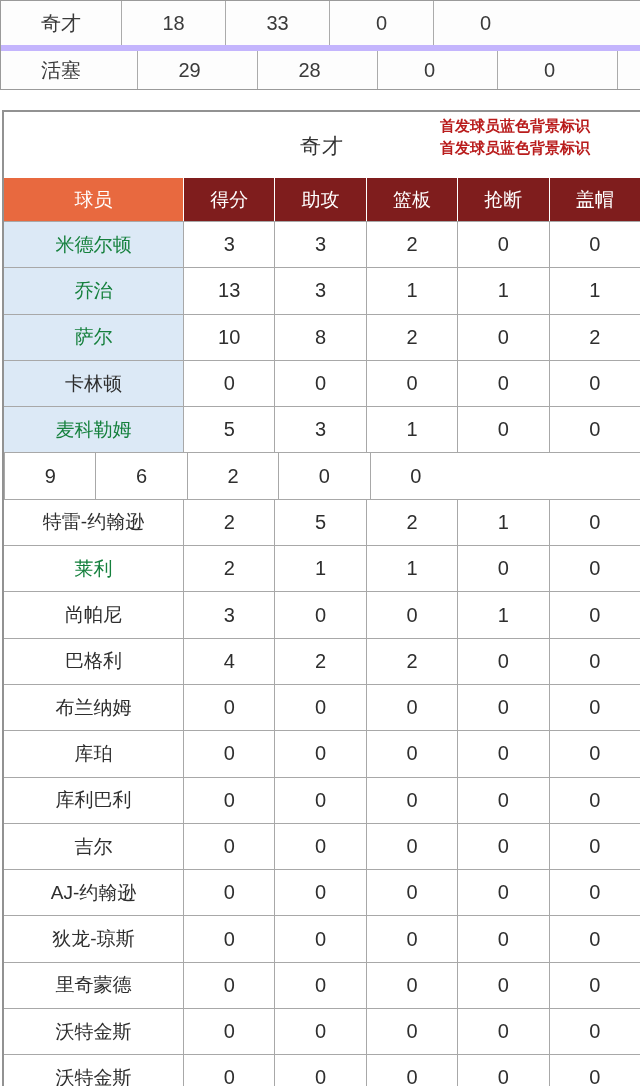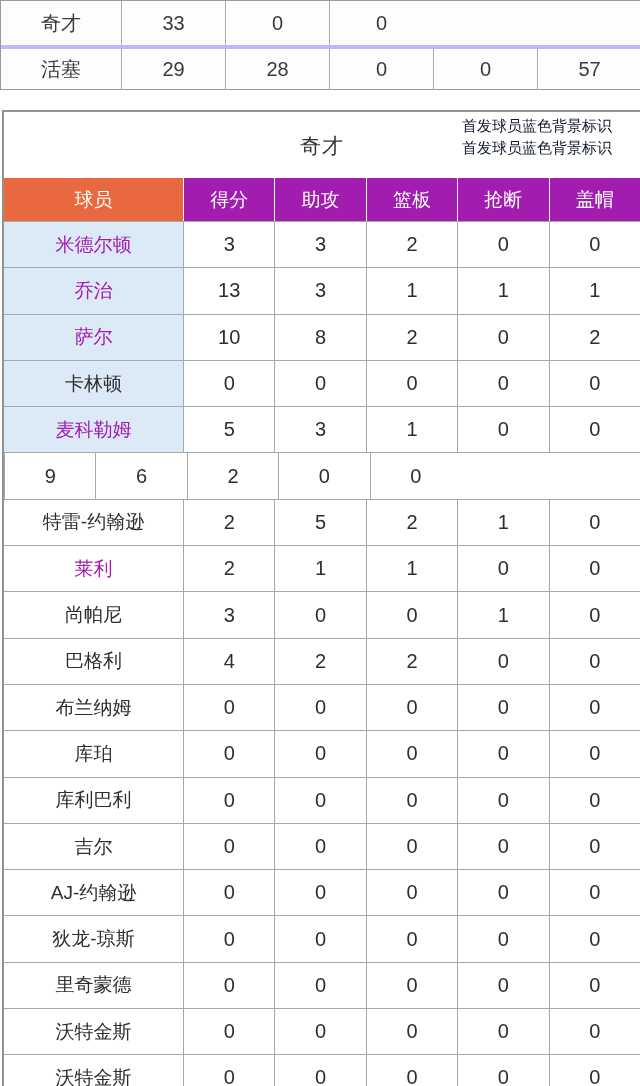--- a/index.html
+++ b/index.html
@@ -3,52 +3,53 @@
 <meta charset="utf-8">
 <style>
   * { margin:0; padding:0; box-sizing:border-box; }
   html,body { width:640px; height:1086px; overflow:hidden; background:#ffffff;
     font-family:"Liberation Sans", sans-serif; color:#333; position:relative; }
 
   
   .score-table { position:absolute; top:0; left:0; width:642px;
     border:1px solid #9a9a9a; background:#fdfdfd; }
   .score-row { display:flex; height:44px; }
-  .score-row + .score-row { border-top:4px solid #c4b5fd; }
+  .score-row + .score-row { border-top:6px solid #c4b5fd;gap:16px; }
   .score-cell { flex:0 0 104px; display:flex; align-items:center; justify-content:center;
     font-size:20px; color:#3a3a3a; border-left:1px solid #ababab; }
   .score-cell.team { flex:0 0 120px; border-left:none; }
 
   
   .card { position:absolute; top:110px; left:2px; width:678px;
     border:2px solid #929292; border-bottom:none; background:#fff; }
   .card-header { position:relative; height:66px; }
   .card-title { position:absolute; left:0; top:20px; width:636px; text-align:center;
     font-size:21px; color:#333; letter-spacing:1px; }
-  .legend { position:absolute; left:458px; top:3px; font-size:15px; line-height:22px;
-    color:#0f172a; white-space:nowrap; }
+  .legend { position:absolute; left:436px; top:3px; font-size:15px; line-height:22px;
+    color:#b91c1c; white-space:nowrap;font-weight:bold; }
 
   .thead { display:flex; height:43px; }
-  .th { flex:0 0 91.4px; background:#a21caf; color:#fff; font-size:19px;
+  .th { flex:0 0 91.4px; background:#7f1d1d; color:#fff; font-size:19px;
     display:flex; align-items:center; justify-content:center; border-left:1px solid #fff; }
   .th.name-col { flex:0 0 179px; background:#e8693f; border-left:none;text-align:center; }
 
   .tr { display:flex; height:46.3px; border-top:1px solid #a8a8a8; background:#fff; }
   .td { flex:0 0 91.4px; display:flex; align-items:center; justify-content:center;
     font-size:20px; color:#2e2e2e; border-left:1px solid #a8a8a8; }
   .td.name-col { flex:0 0 179px; font-size:19px; border-left:none; }
   .td.name-col.starter { background:#dce9f6; }
-  .td.name-col.oncourt { color:#a21caf; }
+  .td.name-col.oncourt { color:#15803d; }
 </style>
 </head>
 <body>
 
 <div class="score-table" id="score-table">
     <div class="score-row">
       <div class="score-cell team">奇才</div>
+      <div class="score-cell">18</div>
       <div class="score-cell">33</div>
       <div class="score-cell">0</div>
       <div class="score-cell">0</div>
     </div>
     <div class="score-row">
       <div class="score-cell team">活塞</div>
       <div class="score-cell">29</div>
       <div class="score-cell">28</div>
       <div class="score-cell">0</div>
       <div class="score-cell">0</div>

